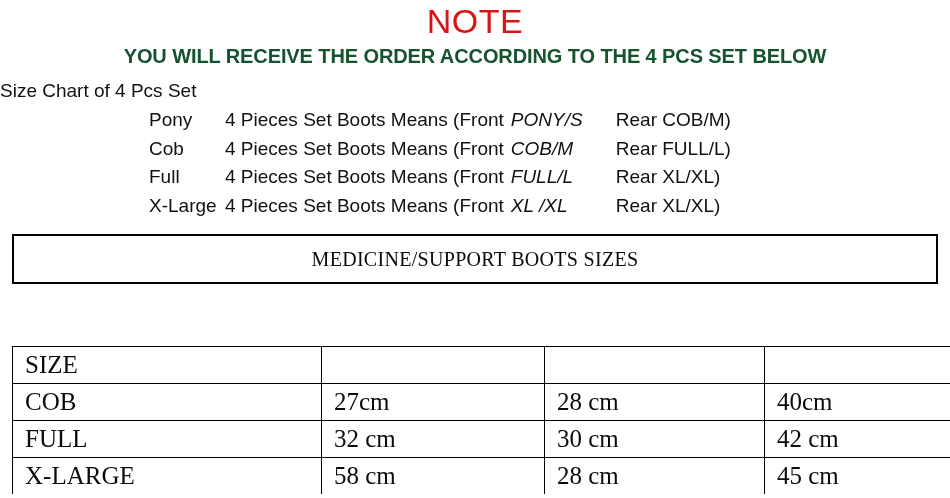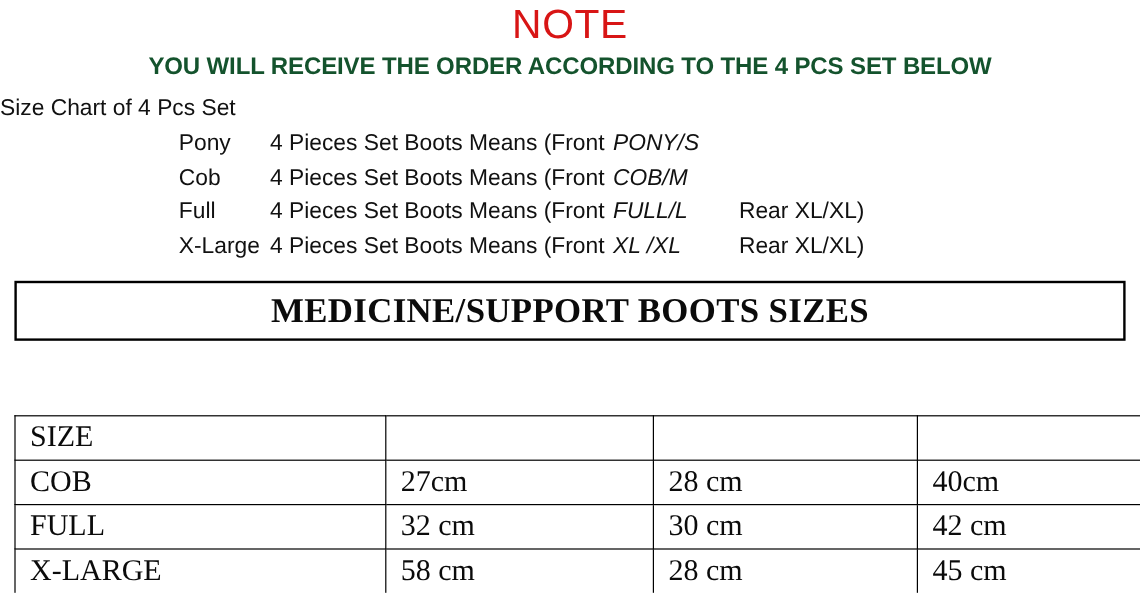--- a/index.html
+++ b/index.html
@@ -75,24 +75,23 @@
   .banner {
     margin: 14px 12px 0 12px;
     border: 2px solid #000;
     height: 46px;
     display: flex;
     align-items: center;
     justify-content: center;
   }
   .banner-text {
     font-family: "Liberation Serif", serif;
-    font-size: 29px;
+    font-size: 20px;
     letter-spacing: 0.3px;
     color: #0b0b0b;
-    font-weight: bold;
   }
   .spacer {
     height: 62px;
   }
   table.sizes {
     margin: 0 12px;
     width: 926px;
     border-collapse: collapse;
     table-layout: fixed;
     font-family: "Liberation Serif", serif;
@@ -121,25 +120,27 @@
   <div class="note-title">NOTE</div>
   <div class="note-sub">YOU WILL RECEIVE THE ORDER ACCORDING TO THE 4 PCS SET BELOW</div>
 
   <div class="size-chart-title">Size Chart of 4 Pcs Set</div>
 
   <div class="set-list">
     <div class="set-row">
       <span class="set-label">Pony</span>
       <span class="set-mid">4 Pieces Set Boots Means (Front</span>
       <span class="set-front">PONY/S</span>
+      <span class="set-rear">Rear COB/M)</span>
     </div>
     <div class="set-row">
       <span class="set-label">Cob</span>
       <span class="set-mid">4 Pieces Set Boots Means (Front</span>
       <span class="set-front">COB/M</span>
+      <span class="set-rear">Rear FULL/L)</span>
     </div>
     <div class="set-row">
       <span class="set-label">Full</span>
       <span class="set-mid">4 Pieces Set Boots Means (Front</span>
       <span class="set-front">FULL/L</span>
       <span class="set-rear">Rear XL/XL)</span>
     </div>
     <div class="set-row">
       <span class="set-label">X-Large</span>
       <span class="set-mid">4 Pieces Set Boots Means (Front</span>

